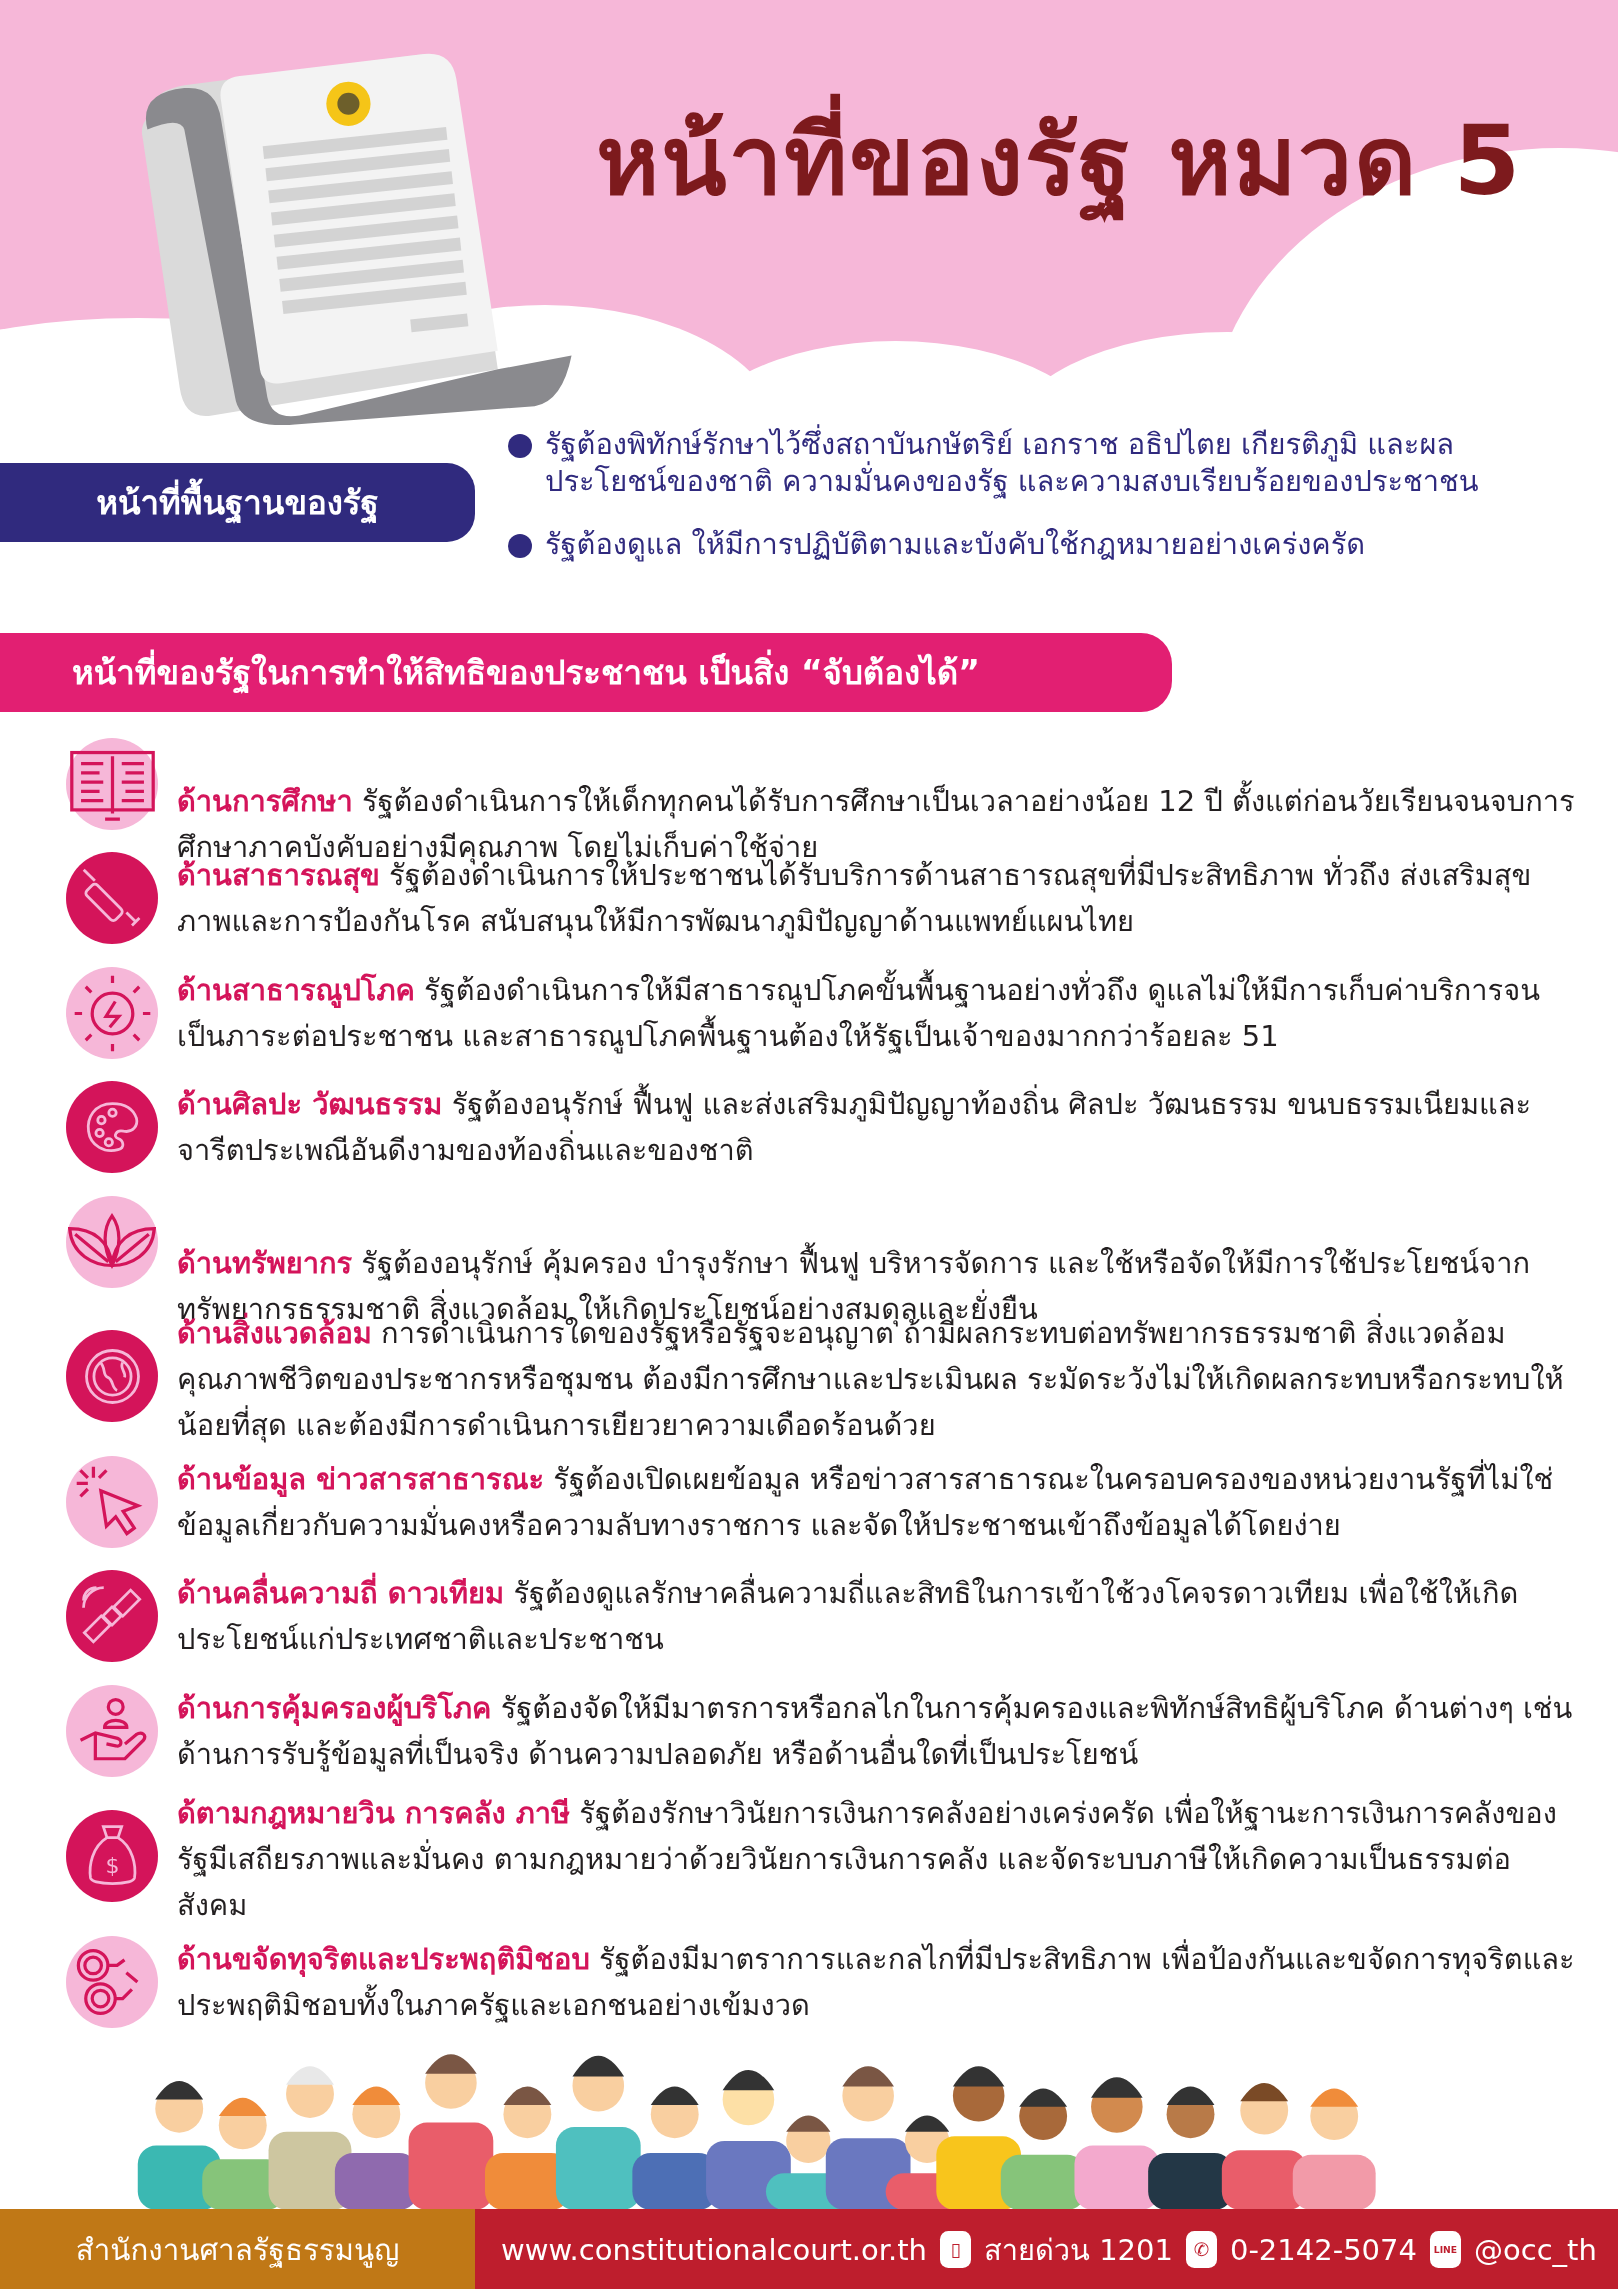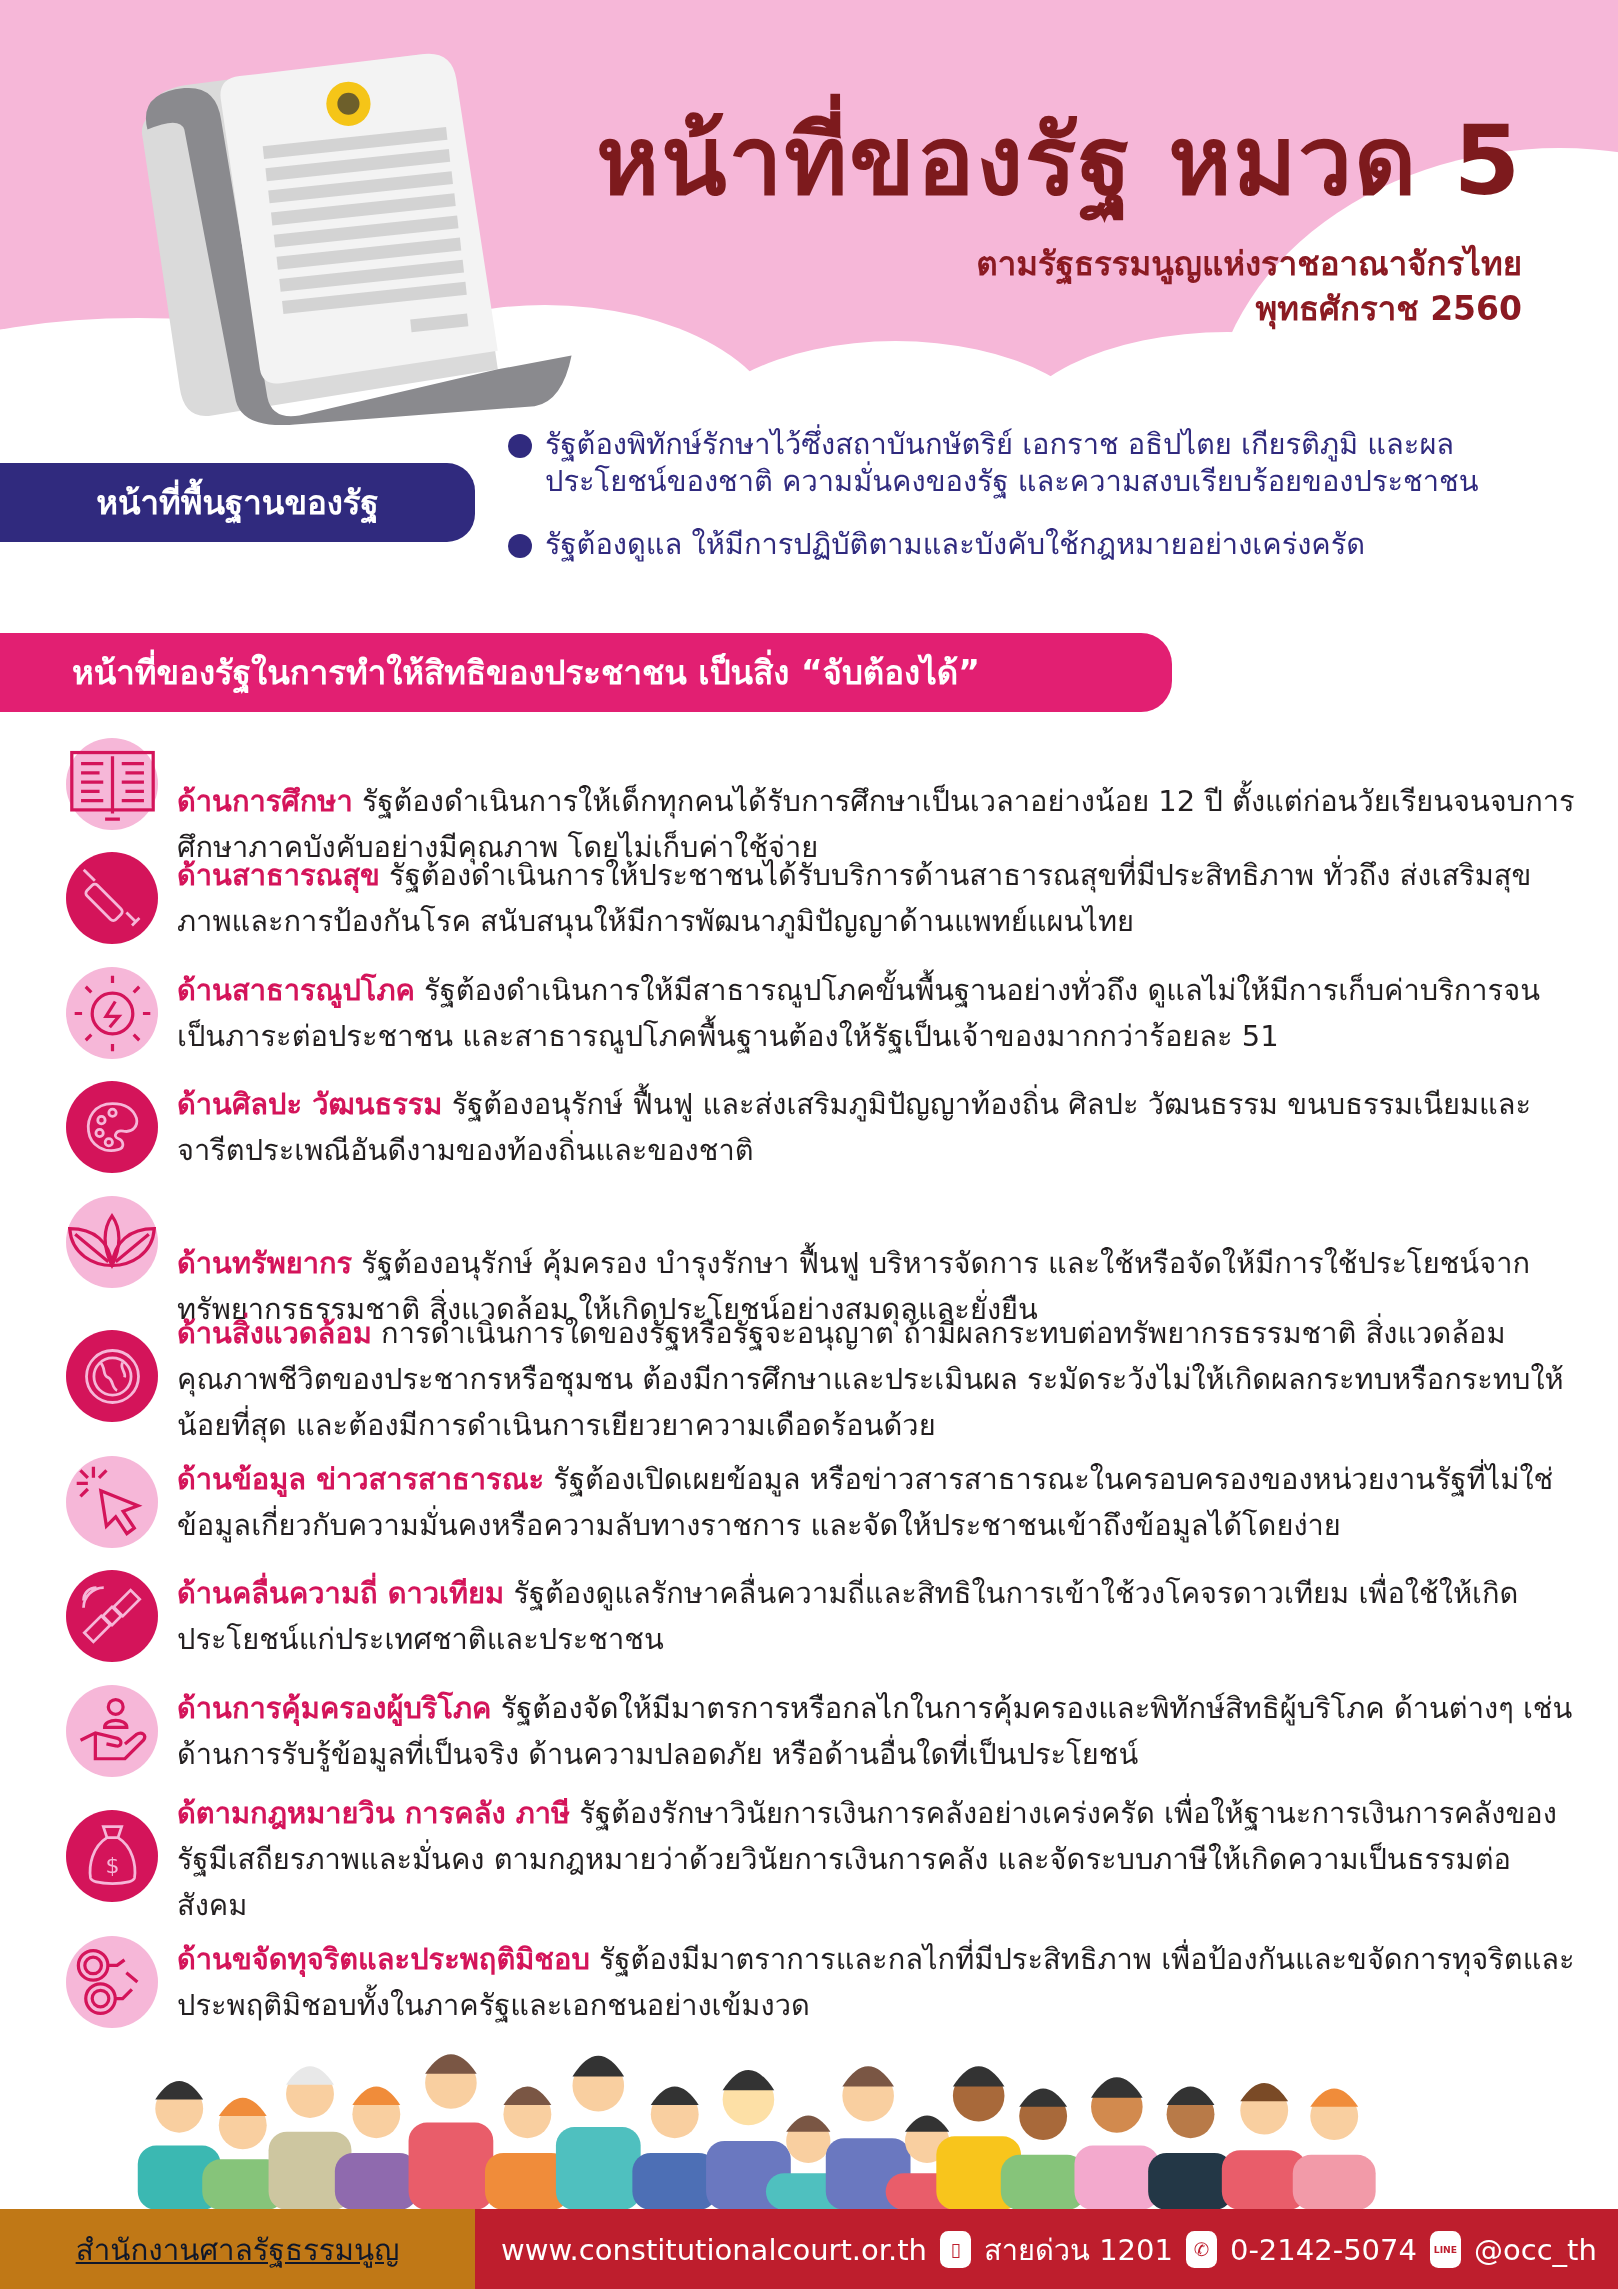--- a/index.html
+++ b/index.html
@@ -29,21 +29,21 @@
   .icon.light { background: #f6b7d8; }
   .icon.dark { background: #d4145a; }
   .item .text { position: absolute; left: 177px; width: 1403px; font-size: 29px; line-height: 46px; color: #231f20; }
   .item .head { color: #d4145a; font-weight: bold; margin-right: 9.2px; }
 
   
   .people { position: absolute; left: 129px; top: 2035px; width: 1412px; height: 175px; }
 
   
   .footer { position: absolute; left: 0; top: 2209px; width: 1619px; height: 81px; display: flex; }
-  .footer-left { width: 475px; height: 81px; background: #c07816; color: #0f172a; font-size: 29.5px; display: flex; align-items: center; justify-content: center; text-decoration: underline; }
+  .footer-left { width: 475px; height: 81px; background: #c07816; color: #ffffff; font-size: 29.5px; display: flex; align-items: center; justify-content: center; }
   .footer-right { flex: 1; background: #be1e2d; color: #fff; font-size: 29px; display: flex; align-items: center; padding-left: 26px; gap: 13px; white-space: nowrap; }
   .footer-icon { width: 31px; height: 37px; background: #fff; border-radius: 8.3px; display: inline-flex; align-items: center; justify-content: center; color: #be1e2d; font-size: 18.5px; font-weight: bold; }
 </style>
 </head>
 <body>
 
 <div class="header">
   <div class="cloud" style="left:-185px; top:318px; width:646px; height:240px;"></div>
   <div class="cloud" style="left:305px; top:305px; width:480px; height:277px;"></div>
   <div class="cloud" style="left:683px; top:341px; width:425px; height:222px;"></div>
@@ -63,24 +63,20 @@
       <rect x="154" y="190" width="200" height="14" transform="rotate(-6 154 190)"></rect>
       <rect x="157" y="214" width="200" height="14" transform="rotate(-6 157 214)"></rect>
       <rect x="160" y="238" width="200" height="14" transform="rotate(-6 160 238)"></rect>
       <rect x="163" y="262" width="200" height="14" transform="rotate(-6 163 262)"></rect>
       <rect x="166" y="286" width="200" height="14" transform="rotate(-6 166 286)"></rect>
       <rect x="305" y="306" width="62" height="14" transform="rotate(-6 305 306)"></rect>
     </g>
   </svg>
 
   <div class="title">หน้าที่ของรัฐ หมวด 5</div>
-  <div class="subtitle">
-    <div>ตามรัฐธรรมนูญแห่งราชอาณาจักรไทย</div>
-    <div>พุทธศักราช 2560</div>
-  </div>
 </div>
 
 <div class="basic-label">หน้าที่พื้นฐานของรัฐ</div>
 <ul class="basic-list">
   <li>
     <span class="dot"></span>
     <span>รัฐต้องพิทักษ์รักษาไว้ซึ่งสถาบันกษัตริย์ เอกราช อธิปไตย เกียรติภูมิ และผลประโยชน์ของชาติ ความมั่นคงของรัฐ และความสงบเรียบร้อยของประชาชน</span>
   </li>
   <li>
     <span class="dot"></span>

